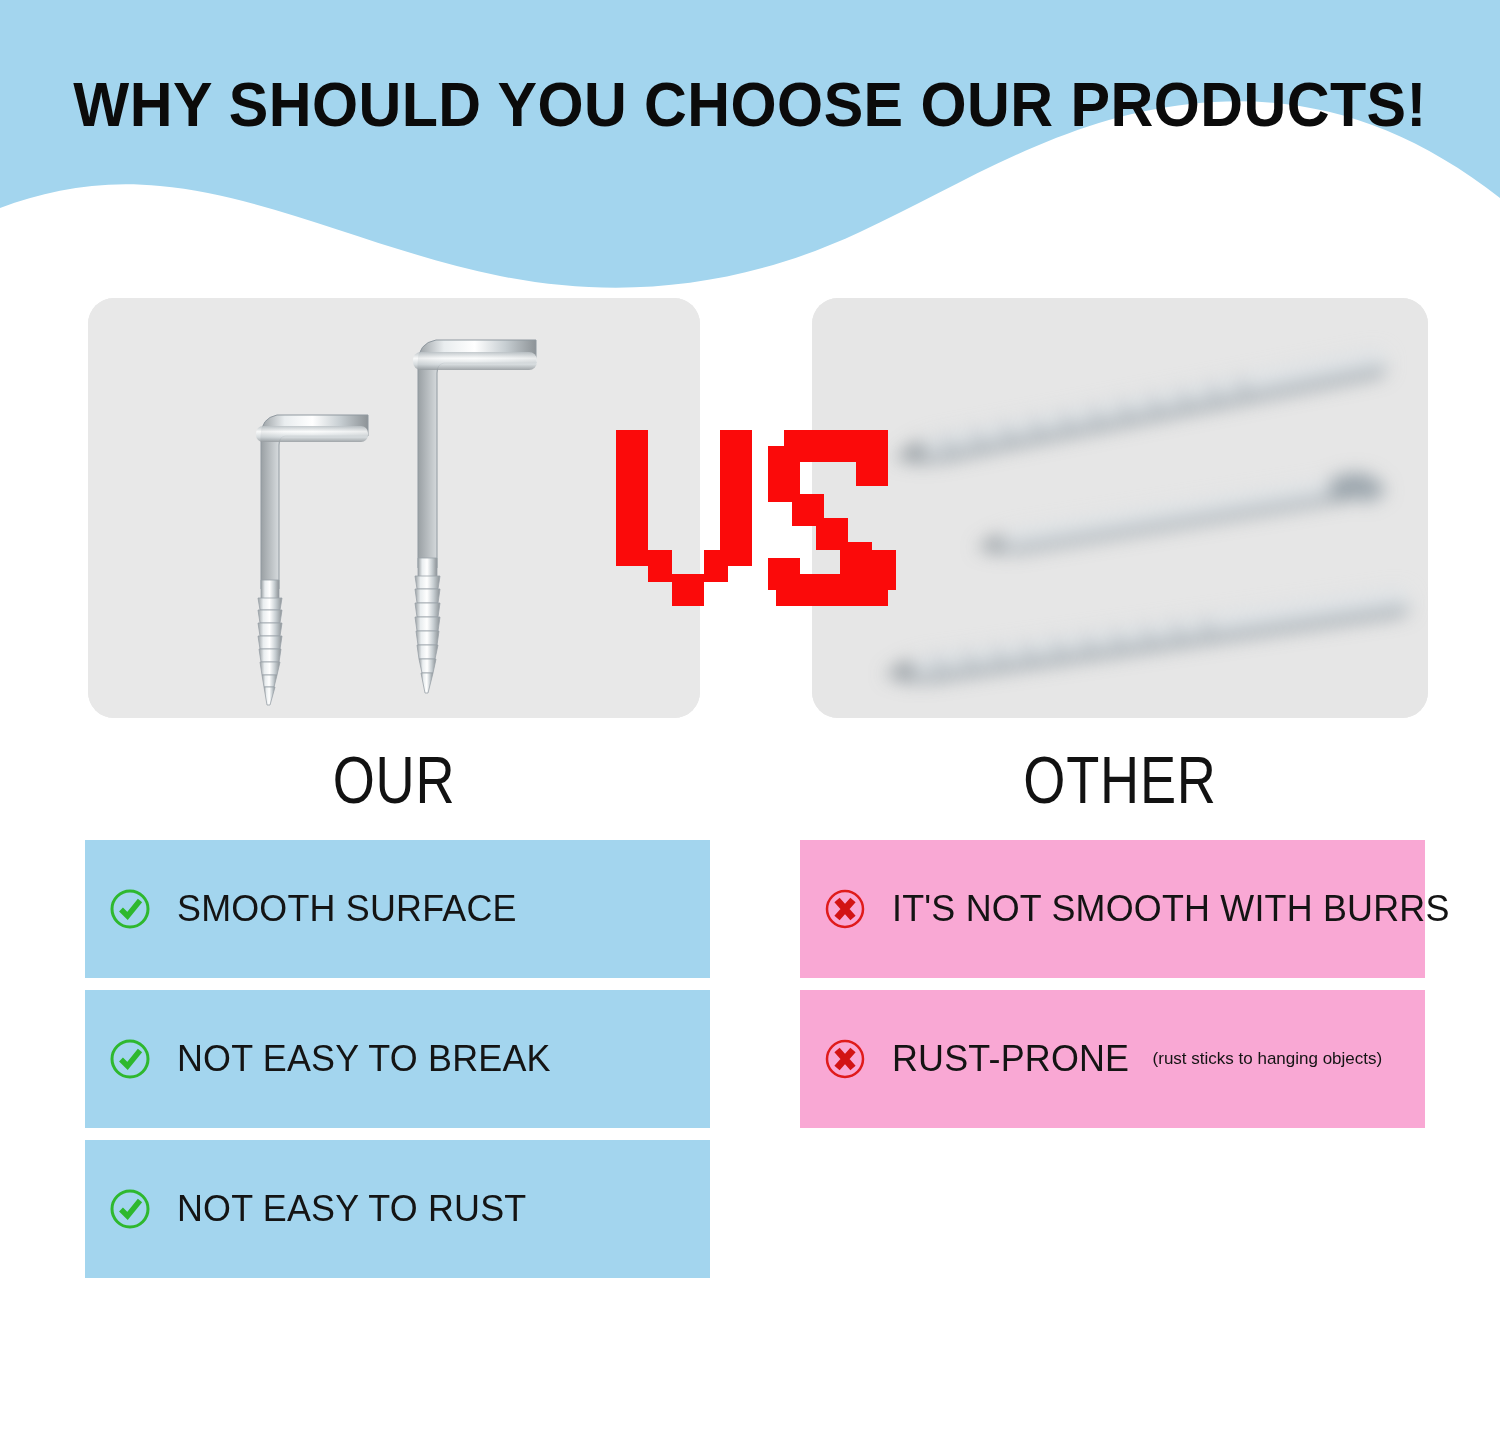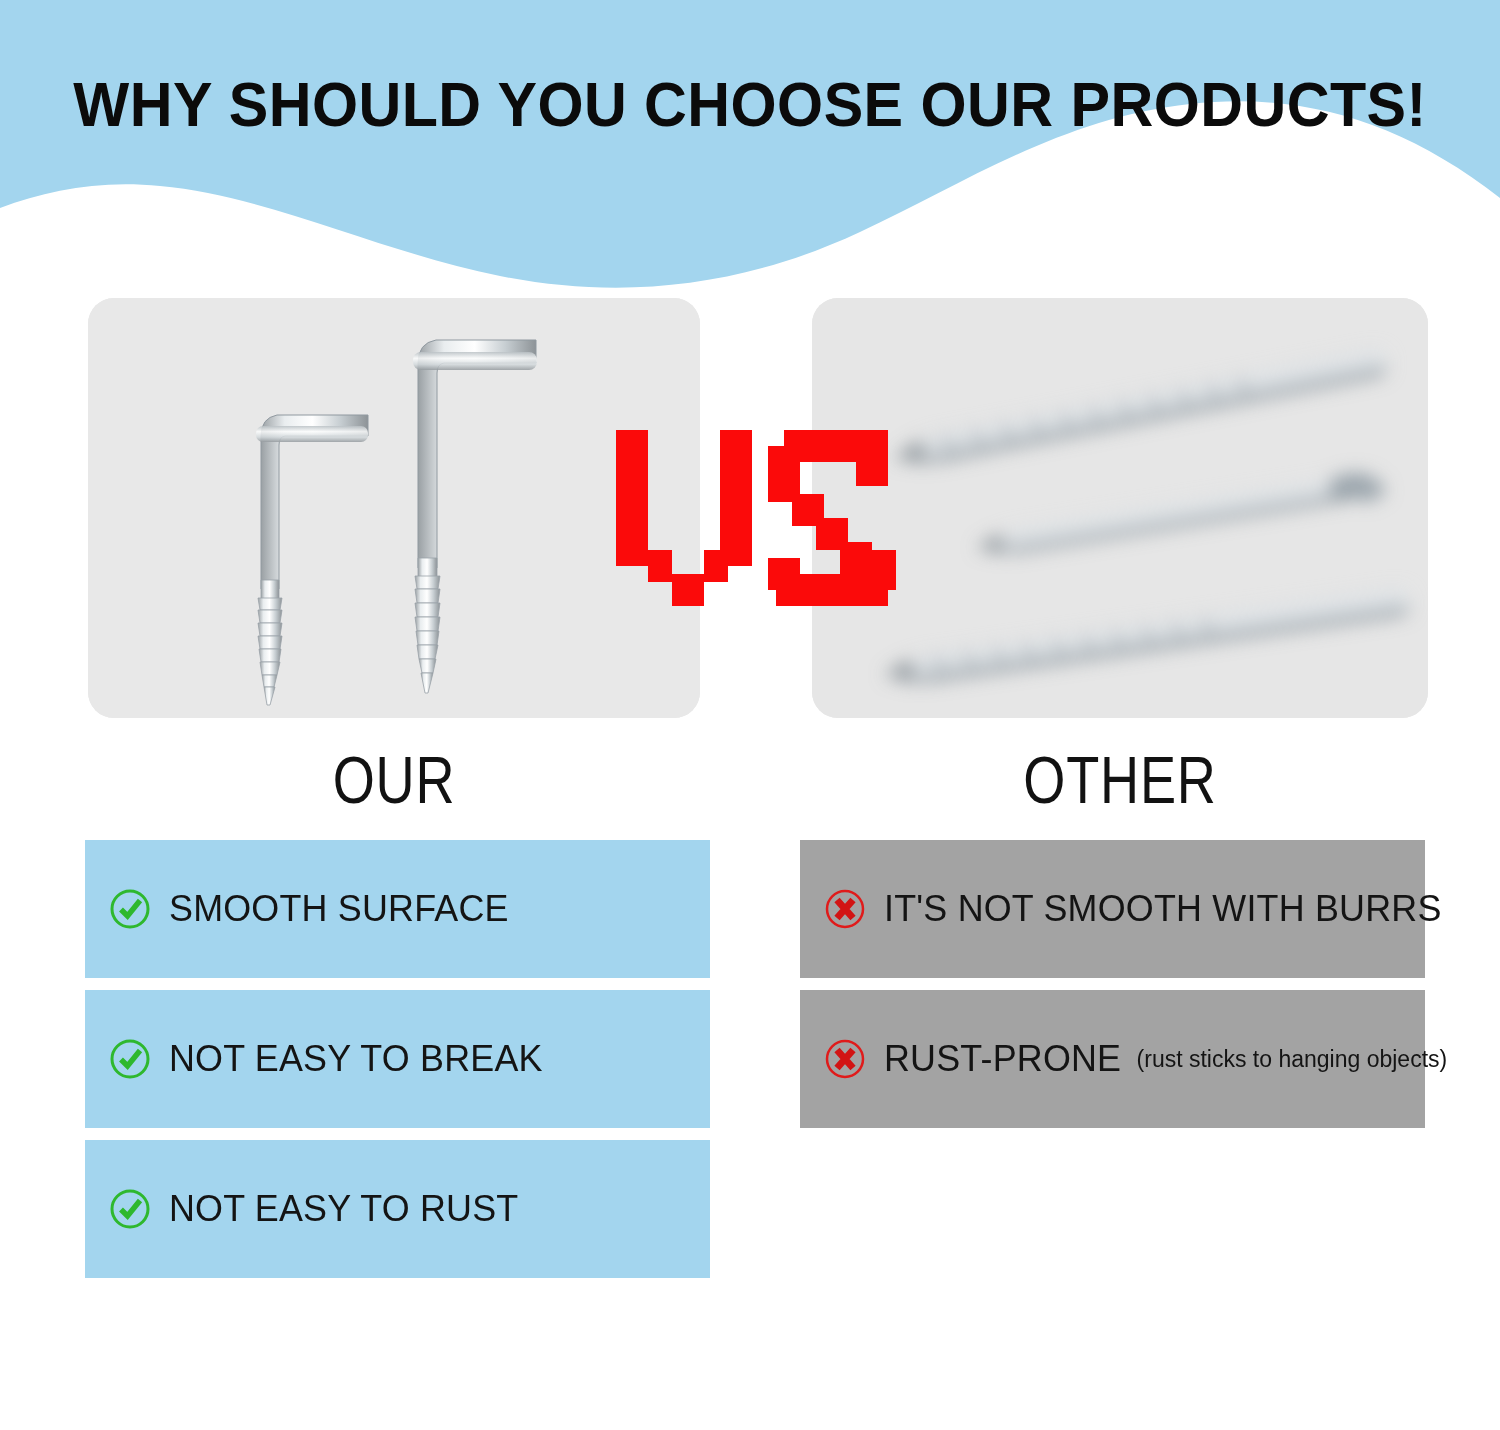--- a/index.html
+++ b/index.html
@@ -104,44 +104,45 @@
   .list-other { left: 800px; width: 625px; }
 
   .feat-row {
     position: relative;
     height: 138px;
     margin-bottom: 12px;
     display: flex;
     align-items: center;
     box-sizing: border-box;
     padding-left: 24px;
+    gap: 8px;
   }
   .row-pos { background: #a3d5ee; }
-  .row-neg { background: #a3a3a3; }
+  .row-neg { background: #f9a8d4; }
 
   .feat-icon {
     flex: 0 0 auto;
     width: 42px;
     height: 42px;
     margin-right: 18px;
     display: block;
   }
   .feat-text {
     font-family: "Liberation Sans Narrow", "Liberation Sans", sans-serif;
     font-size: 37px;
     font-weight: normal;
     color: #141414;
     letter-spacing: 0.2px;
     white-space: nowrap;
     transform: scaleX(0.97);
     transform-origin: left center;
   }
   .feat-note {
     font-family: "Liberation Sans Narrow", "Liberation Sans", sans-serif;
-    font-size: 23px;
+    font-size: 17px;
     font-weight: normal;
     color: #141414;
     margin-left: 8px;
     white-space: nowrap;
   }
 </style>
 </head>
 <body>
 
 <div id="page">

